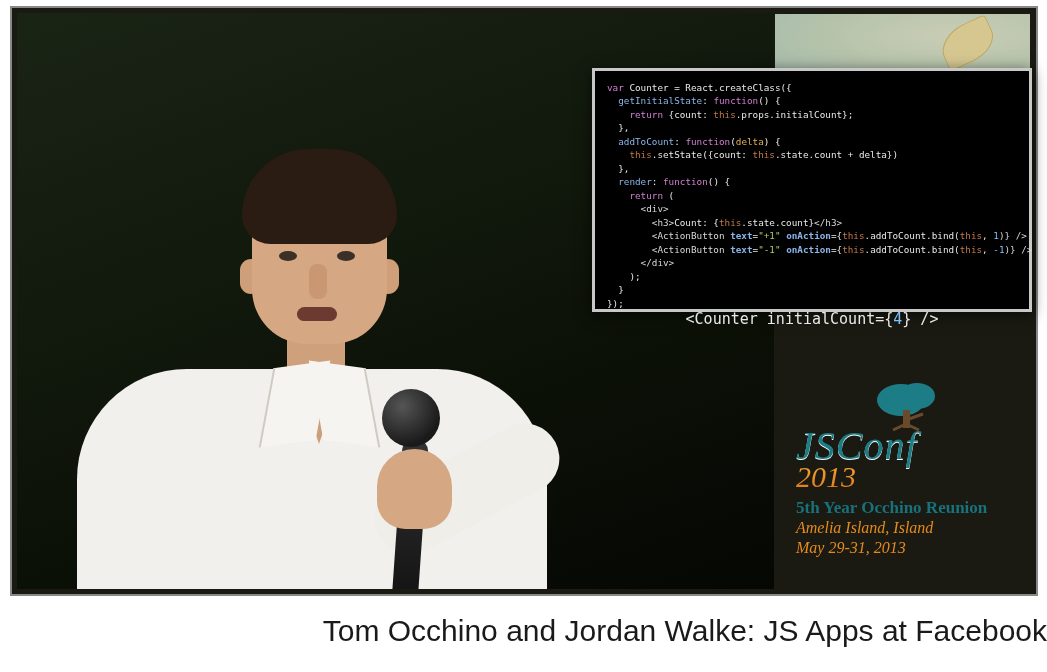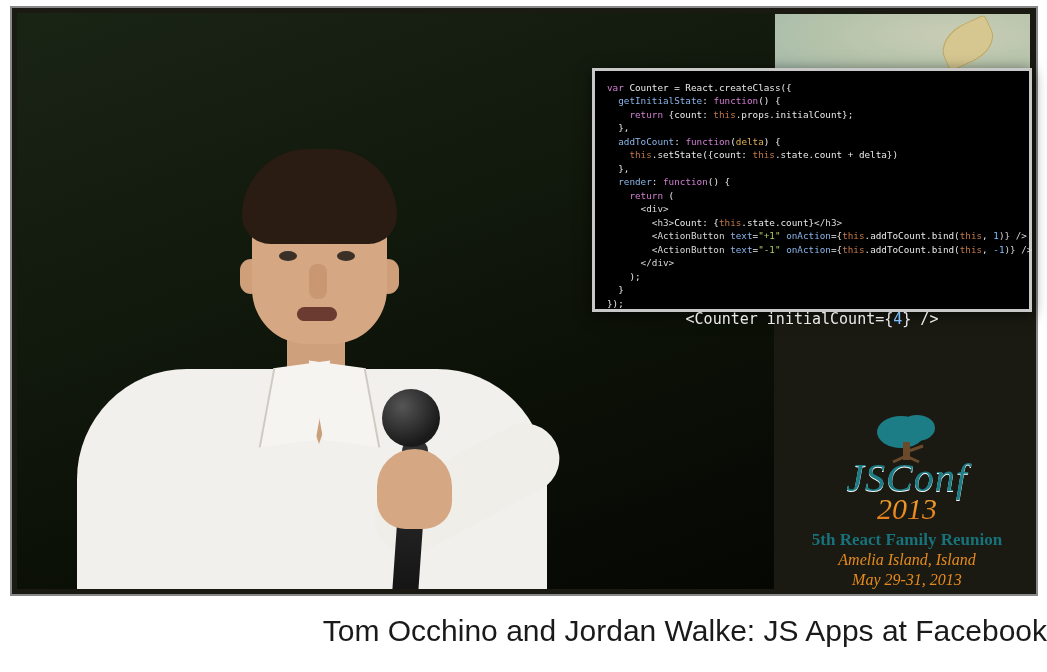--- a/index.html
+++ b/index.html
@@ -147,37 +147,36 @@
     line-height: 1.45;
     color:#e8e8e8;
     white-space: pre;
   }
   .kw   { color:#d17fd1; }   
   .fn   { color:#8ab4e8; }   
   .this { color:#c07848;text-align:center; }   
   .str  { color:#b0d060; }   
   .num  { color:#7fc1ff; }   
   .tag  { color:#d8d8d8; }   
-  .attr { color:#8ab4e8; }
+  .attr { color:#8ab4e8;font-weight:bold; }
   .param{ color:#e0b050; }
 
   .jsx-callout {
     text-align:center;
     font-family:"Menlo","Consolas",monospace;
     font-size:15px;
     color:#e8e8e8;
   }
   .jsx-callout .num { color:#7fc1ff; }
 
   .conf-block {
     position:absolute;
     right: 18px;
-    bottom: 4px;
+    bottom: 36px;
     width: 222px;
-    text-align:center;
   }
   .tree-icon svg { display:block; margin:0 auto; }
   .logo-name {
     font-family: "Brush Script MT","Segoe Script",cursive;
     font-size: 40px;
     font-style: italic;
     color:#1d7d86;
     line-height:0.9;
     margin-top:-4px;
     text-shadow:0 1px 0 #fff;
@@ -263,20 +262,20 @@
     <div class="tree-icon">
       <svg width="68" height="52" viewBox="0 0 68 52">
         <ellipse cx="28" cy="20" rx="24" ry="16" fill="#1d7d86"></ellipse>
         <ellipse cx="44" cy="16" rx="18" ry="13" fill="#1d7d86"></ellipse>
         <rect x="30" y="30" width="7" height="18" fill="#6b4a2c"></rect>
         <path d="M33 44 L20 50 M33 44 L46 50 M33 40 L50 34" stroke="#6b4a2c" stroke-width="3" fill="none"></path>
       </svg>
     </div>
     <div class="logo-name">JSConf</div>
     <div class="logo-year">2013</div>
-    <div class="tagline">5th React Family Reunion</div>
+    <div class="tagline">5th Year Occhino Reunion</div>
     <div class="location">Amelia Island, Island</div>
     <div class="dates">May 29-31, 2013</div>
   </div>
 
 </div>
 
 <div class="caption">Tom Occhino and Jordan Walke: JS Apps at Facebook</div>
 
 </body></html>

